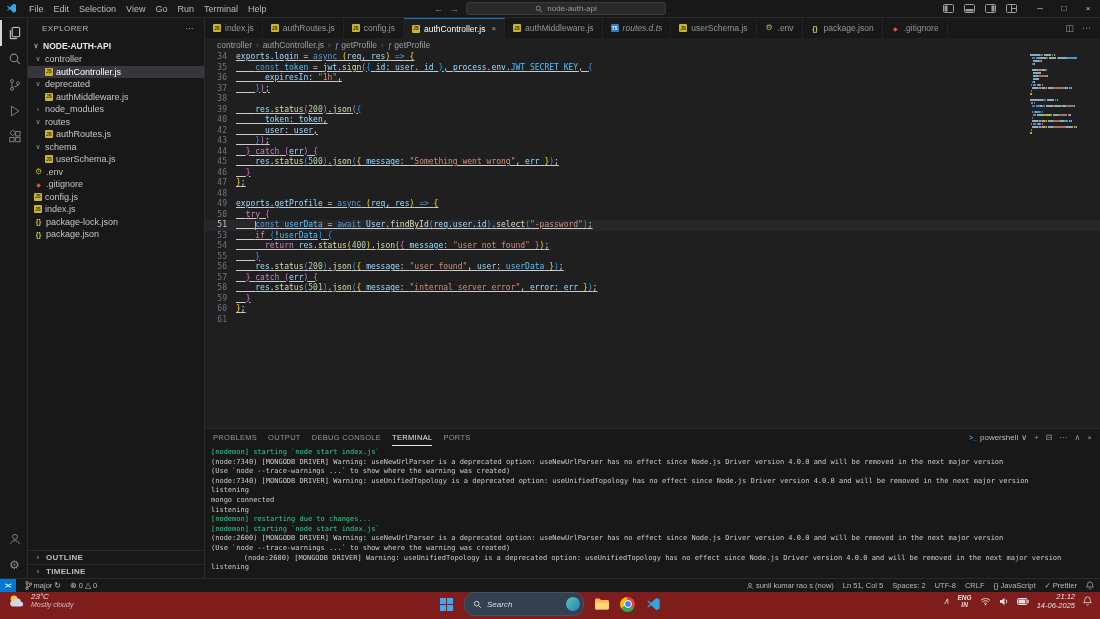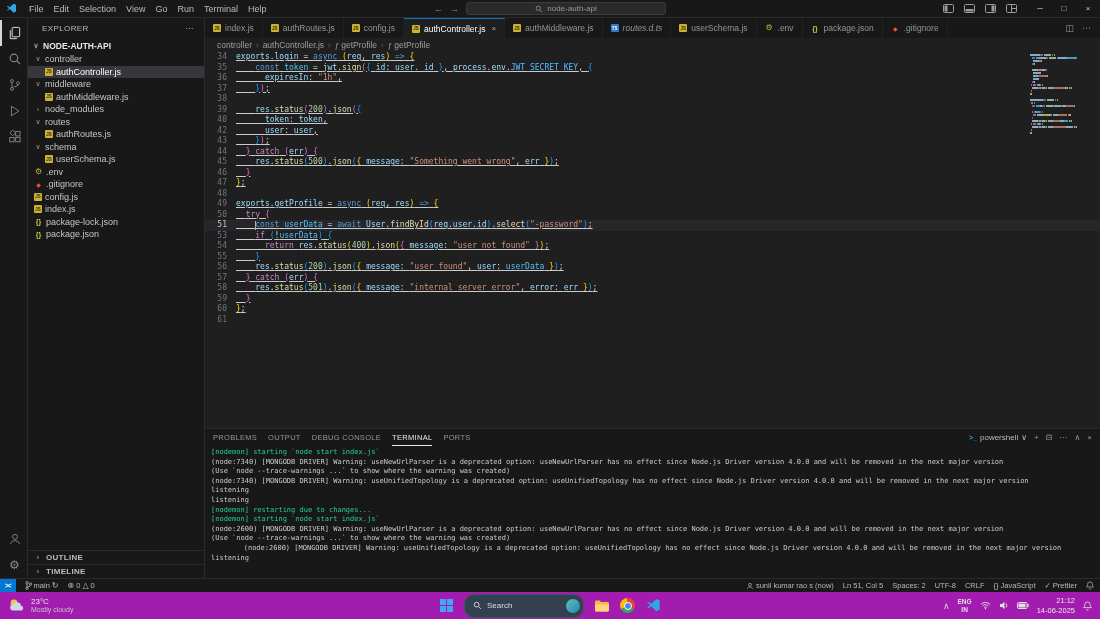--- a/index.html
+++ b/index.html
@@ -73,21 +73,21 @@
 .shell-ic{font-size:7px;color:#2f9fd6;font-weight:bold;}
 .terminal{flex:1;padding:2px 6px 0 6px;font-family:"DejaVu Sans Mono",monospace;font-size:7px;line-height:9.6px;overflow:hidden;}
 .t-line{white-space:nowrap;}
 
 .statusbar{height:14px;background:#181818;border-top:1px solid #2a2a2a;display:flex;align-items:center;font-size:7.5px;color:#b8b8b8;gap:9px;padding-right:6px;flex:none;}
 .sb-remote{height:100%;background:#0078d4;color:#fff;display:flex;align-items:center;padding:0 5px;font-size:6.5px;font-weight:bold;letter-spacing:-1px;}
 .sb-item{display:flex;align-items:center;gap:2px;white-space:nowrap;}
 .sb-spacer{flex:1;}
 .sb-glyph{font-size:8px;}
 
-.taskbar{height:27px;background:#a21caf;display:flex;align-items:center;position:relative;flex:none;color:#e6e6e6;}
+.taskbar{height:27px;background:#7f1d1d;display:flex;align-items:flex-start;position:relative;flex:none;color:#e6e6e6;font-style:italic;}
 .tb-weather{display:flex;align-items:center;gap:5px;padding-left:8px;}
 .tb-weather-text{display:flex;flex-direction:column;line-height:1.15;}
 .tw-temp{font-size:8px;}
 .tw-desc{font-size:7px;color:#c3c3c3;}
 .tb-apps{position:absolute;left:50%;transform:translateX(-50%);display:flex;align-items:center;gap:9px;}
 .start-logo{width:13px;height:13px;display:grid;grid-template-columns:6px 6px;grid-template-rows:6px 6px;gap:1px;}
 .start-logo i{background:#43a5f5;display:block;}
 .search-pill{height:24px;width:120px;background:#33404f;border:1px solid #45525f;border-radius:10px;display:flex;align-items:center;gap:5px;padding:0 3px 0 8px;font-size:8px;color:#ddd;}
 .search-thumb{margin-left:auto;width:14px;height:14px;border-radius:7px;background:linear-gradient(135deg,#58c7b5,#2b7fb8);}
 .app-ic{width:17px;height:17px;display:flex;align-items:center;justify-content:center;}
@@ -226,21 +226,21 @@
           <div class="tree-row" style="padding-left: 6px;">
             <span class="chev">∨</span>
             <span class="tree-label">controller</span>
           </div>
           <div class="tree-row selected" style="padding-left: 17px;">
             <span class="fi fi-js">JS</span>
             <span class="tree-label">authController.js</span>
           </div>
           <div class="tree-row" style="padding-left: 6px;">
             <span class="chev">∨</span>
-            <span class="tree-label">middleware</span>
+            <span class="tree-label">deprecated</span>
           </div>
           <div class="tree-row" style="padding-left: 17px;">
             <span class="fi fi-js">JS</span>
             <span class="tree-label">authMiddleware.js</span>
           </div>
           <div class="tree-row" style="padding-left: 6px;">
             <span class="chev">›</span>
             <span class="tree-label">node_modules</span>
           </div>
           <div class="tree-row" style="padding-left: 6px;">
@@ -719,20 +719,21 @@
             <span>∧</span>
             <span>×</span>
           </div>
         </div>
         <div class="terminal" id="terminal">
             <div class="t-line" style="color: rgb(35, 209, 139);">[nodemon] starting `node start index.js`</div>
             <div class="t-line" style="color: rgb(204, 204, 204);">(node:7340) [MONGODB DRIVER] Warning: useNewUrlParser is a deprecated option: useNewUrlParser has no effect since Node.js Driver version 4.0.0 and will be removed in the next major version</div>
             <div class="t-line" style="color: rgb(204, 204, 204);">(Use `node --trace-warnings ...` to show where the warning was created)</div>
             <div class="t-line" style="color: rgb(204, 204, 204);">(node:7340) [MONGODB DRIVER] Warning: useUnifiedTopology is a deprecated option: useUnifiedTopology has no effect since Node.js Driver version 4.0.0 and will be removed in the next major version</div>
             <div class="t-line" style="color: rgb(204, 204, 204);">listening</div>
+            <div class="t-line" style="color: rgb(204, 204, 204);">mongo connected</div>
             <div class="t-line" style="color: rgb(204, 204, 204);">listening</div>
             <div class="t-line" style="color: rgb(35, 209, 139);">[nodemon] restarting due to changes...</div>
             <div class="t-line" style="color: rgb(35, 209, 139);">[nodemon] starting `node start index.js`</div>
             <div class="t-line" style="color: rgb(204, 204, 204);">(node:2600) [MONGODB DRIVER] Warning: useNewUrlParser is a deprecated option: useNewUrlParser has no effect since Node.js Driver version 4.0.0 and will be removed in the next major version</div>
             <div class="t-line" style="color: rgb(204, 204, 204);">(Use `node --trace-warnings ...` to show where the warning was created)</div>
             <div class="t-line" style="color: rgb(204, 204, 204); text-align: center;">(node:2600) [MONGODB DRIVER] Warning: useUnifiedTopology is a deprecated option: useUnifiedTopology has no effect since Node.js Driver version 4.0.0 and will be removed in the next major version</div>
             <div class="t-line" style="color: rgb(204, 204, 204);">listening</div>
           </div>
       </div>
     </div>
@@ -742,21 +743,21 @@
     <div class="sb-remote">
         <span>&gt;&lt;</span>
       </div>
     <div class="sb-item">
       <svg width="7" height="9" viewBox="0 0 7 9">
           <circle cx="2" cy="1.7" r="1.2" fill="none" stroke="currentColor" stroke-width="0.8"></circle>
           <circle cx="2" cy="7.3" r="1.2" fill="none" stroke="currentColor" stroke-width="0.8"></circle>
           <circle cx="5.5" cy="3" r="1.2" fill="none" stroke="currentColor" stroke-width="0.8"></circle>
           <path d="M2 2.9v3.2M5.5 4.2C5.5 6 2 5.4 2 6.5" fill="none" stroke="currentColor" stroke-width="0.8"></path>
         </svg>
-      <span>main</span>
+      <span>major</span>
       <span class="sb-glyph">↻</span>
     </div>
     <div class="sb-item">
       <span class="sb-glyph">⊗</span>
       <span>0</span>
       <span class="sb-glyph">△</span>
       <span>0</span>
     </div>
     <div class="sb-spacer"></div>
     <div class="sb-item">

